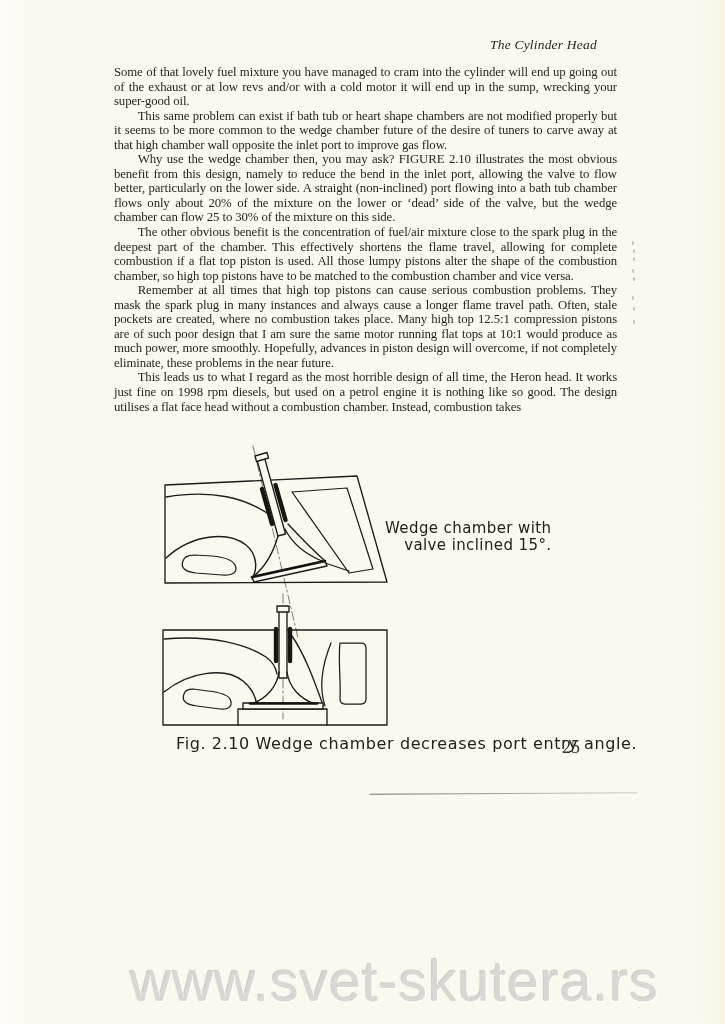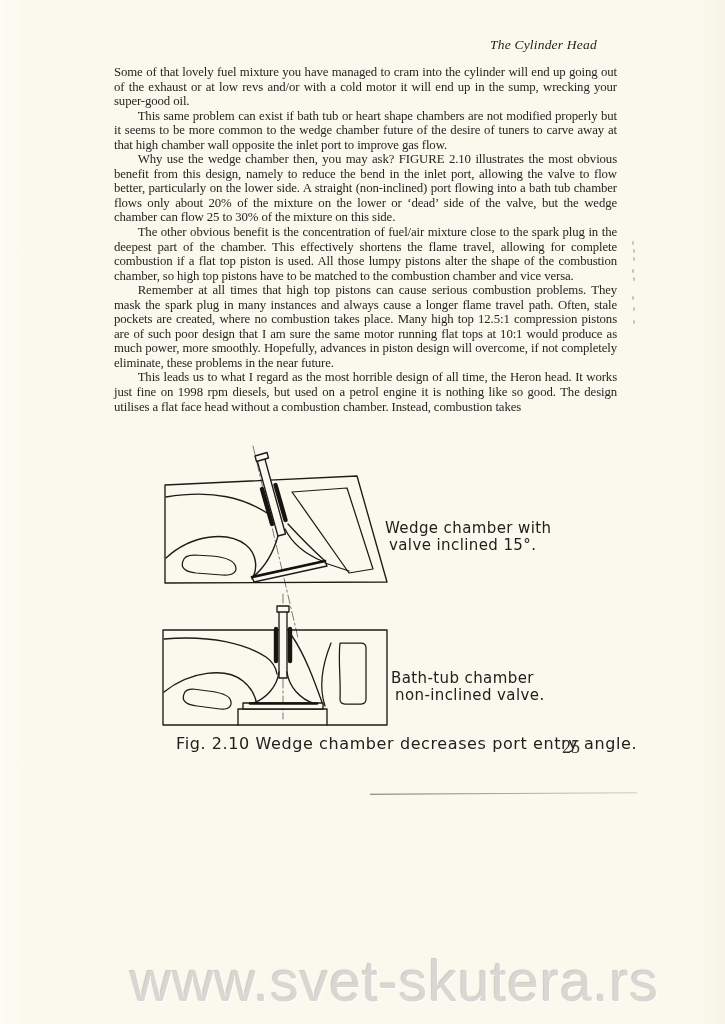--- a/index.html
+++ b/index.html
@@ -25,21 +25,21 @@
   .body-text p{margin:0;text-indent:1.85em;}
   .body-text p.first{text-indent:0;}
   .figure-svg{position:absolute;left:140px;top:430px;}
   .draft{
     font-family:"DejaVu Sans", sans-serif;
     color:#21201c;letter-spacing:.4px;
   }
   .fig-label{position:absolute;font-size:15px;line-height:17px;white-space:nowrap;}
   .fig-label-wedge{left:385px;top:520px;}
   .fig-label-bathtub{left:391px;top:670px;}
-  .fig-label .l2{display:block;padding-left:4px;}
+  .fig-label .l2{display:block;padding-left:4px;text-align:right;}
   .fig-caption{position:absolute;left:176px;top:734px;font-size:16px;letter-spacing:.6px;white-space:nowrap;}
   .page-number{position:absolute;left:562px;top:737px;font-size:18px;color:#33322e;}
   .watermark{
     position:absolute;left:0;top:948px;width:725px;
     text-align:center;
     font-family:"Liberation Sans", sans-serif;
     font-size:57px;font-weight:400;letter-spacing:1px;
     color:#d8d7d1;
     text-shadow:1px 1px 1px #ffffff,-1px -1px 1px #c9c8c1;
     filter:blur(0.4px);
@@ -136,24 +136,20 @@
 
       <path d="M243,703 L323,703 L323,709 L243,709 Z" fill="#fbf9ee"></path>
       <path d="M250,703.5 L317,703.5" stroke-width="2.6" stroke="#14130f"></path>
     </g>
   </svg>
 
   <div class="fig-label fig-label-wedge draft">
     <span>Wedge chamber with</span>
     <span class="l2">valve inclined 15°.</span>
   </div>
-  <div class="fig-label fig-label-bathtub draft">
-    <span>Bath-tub chamber</span>
-    <span class="l2">non-inclined valve.</span>
-  </div>
 
   <div class="fig-caption draft">Fig. 2.10   Wedge chamber decreases port entry angle.</div>
 
   <div class="page-number">25</div>
 
   <div class="artifact-line"></div>
   <div>
     <span class="margin-mark" style="left:632px;top:241px;"></span>
     <span class="margin-mark" style="left:633px;top:249px;"></span>
     <span class="margin-mark" style="left:633px;top:257px;"></span>

